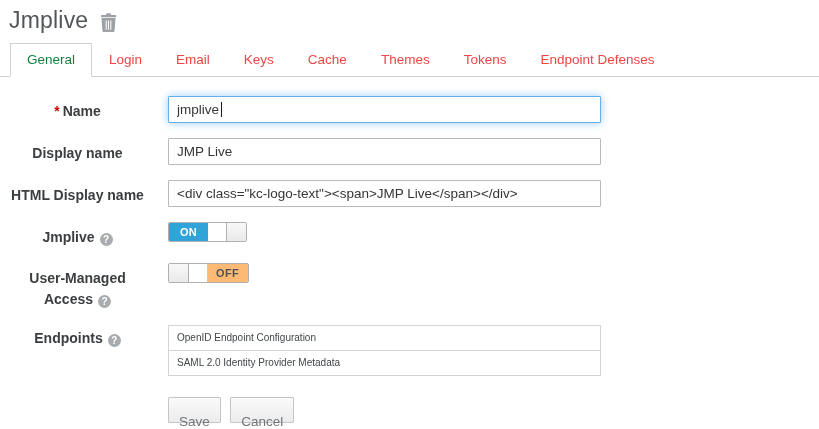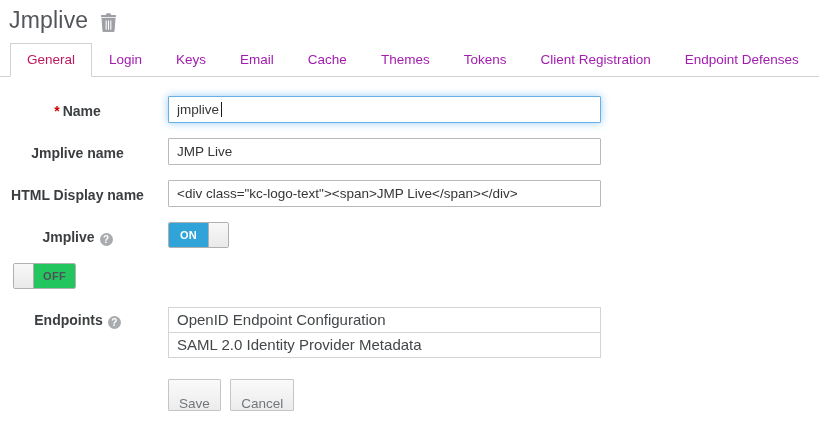--- a/index.html
+++ b/index.html
@@ -27,29 +27,29 @@
   
   .tabs {
     list-style: none; display: flex;
     margin: 9px 0 0 0; padding: 0 0 0 10px;
     border-bottom: 1px solid #d1d1d1;
     font-size: 13.5px;
   }
   .tab {
     padding: 8px 16px 9px 16px;
     margin-bottom: -1px;
-    color: #a21caf; cursor: pointer;
+    color: #ef4444; cursor: pointer;
     border: 1px solid transparent;
     white-space: nowrap;
   }
   .tab.active {
     background: #fff;
     border-color: #d1d1d1;
     border-bottom-color: #fff;
-    color: #be185d;
+    color: #15803d;
   }
   
   .form { padding-top: 19px; }
   .form-row { display: flex; margin-bottom: 15px; }
   .label-col {
     width: 155px; text-align: center;
     padding-top: 5px;
     font-size: 14px; font-weight: 600; color: #3b3e40;
     line-height: 1.5;
   }
@@ -77,59 +77,59 @@
     border-color: #66afe9;
     box-shadow: 0 0 8px rgba(102, 175, 233, 0.65);
   }
   .caret {
     position: absolute; left: 53px; top: 6px;
     width: 1px; height: 15px; background: #1a1a1a;
   }
   
   .switch {
     display: inline-flex;
-    height: 26px;
+    height: 20px;
     border: 1px solid #b0b0b0; border-radius: 2px;
     overflow: hidden; cursor: pointer;
-    font-size: 11px; font-weight: 700;
+    font-size: 11px; font-weight: 700; gap: 18px;
   }
   .switch .seg-on {
     width: 39px; background: #30a3d9; color: #fff;
     display: flex; align-items: center; justify-content: center;
     letter-spacing: .3px;
   }
   .switch .seg-off {
-    width: 41px; background: #22c55e; color: #4d5258;
+    width: 41px; background: #fdba74; color: #4d5258;
     display: flex; align-items: center; justify-content: center;
     letter-spacing: .3px;
   }
   .switch .handle {
     width: 20px;
     background: linear-gradient(to bottom, #f8f8f8, #e9e9e9);
   }
   .switch .handle.right { border-left: 1px solid #b0b0b0; }
   .switch .handle.left  { border-right: 1px solid #b0b0b0; }
   
   .endpoints {
     width: 433px;
     border: 1px solid #d4d4d4;
   }
   .endpoint-row {
     display: block;
     padding: 3px 8px;
-    font-size: 15px; line-height: 18px;
+    font-size: 10px; line-height: 18px;
     color: #43474a; text-decoration: none;
     border-bottom: 1px solid #d4d4d4;
     cursor: pointer;
   }
   .endpoint-row:last-child { border-bottom: none; }
   
   .btn-row { margin-top: 21px; }
   .btn {
-    height: 32px; padding: 16px 10px 2px 10px;
+    height: 26px; padding: 16px 10px 2px 10px;
     font-size: 13.5px; font-family: inherit;
     color: #72767b;
     background: linear-gradient(to bottom, #fafafa, #ececec);
     border: 1px solid #c5c5c5; border-radius: 1px;
     margin-right: 5px; cursor: pointer;
   }
 </style>
 </head>
 <body>
 
@@ -142,45 +142,44 @@
         <path d="M1.6 4.6 H12.4 L11.6 14.8 C11.6 15.4 11.1 15.8 10.5 15.8 H3.5 C2.9 15.8 2.4 15.4 2.4 14.8 Z M4.9 6.6 V13.8 M7 6.6 V13.8 M9.1 6.6 V13.8" stroke="#9da0a4"></path>
         <path d="M4.6 6.4 h0.9 v7.6 h-0.9 z M6.55 6.4 h0.9 v7.6 h-0.9 z M8.5 6.4 h0.9 v7.6 h-0.9 z" fill="#ffffff"></path>
       </svg>
     </span>
   </button>
 </div>
 
 <ul class="tabs">
   <li class="tab active">General</li>
   <li class="tab">Login</li>
+  <li class="tab">Email</li>
   <li class="tab">Keys</li>
-  <li class="tab">Email</li>
   <li class="tab">Cache</li>
   <li class="tab">Themes</li>
   <li class="tab">Tokens</li>
-  <li class="tab">Client Registration</li>
   <li class="tab">Endpoint Defenses</li>
 </ul>
 
 <div class="form">
 
   <div class="form-row">
     <div class="label-col">
       <span class="required">*</span><span>Name</span>
     </div>
     <div class="control-col">
       <span class="input-wrap">
         <input type="text" class="text focused" value="jmplive" style="">
         <span class="caret"></span>
       </span>
     </div>
   </div>
 
   <div class="form-row">
-    <div class="label-col">Jmplive name</div>
+    <div class="label-col">Display name</div>
     <div class="control-col">
       <input type="text" class="text" value="JMP Live" style="">
     </div>
   </div>
 
   <div class="form-row">
     <div class="label-col">HTML Display name</div>
     <div class="control-col">
       <input type="text" class="text" value="&lt;div class=&quot;kc-logo-text&quot;&gt;&lt;span&gt;JMP Live&lt;/span&gt;&lt;/div&gt;" style="">
     </div>
@@ -192,20 +191,24 @@
     </div>
     <div class="control-col">
       <div class="switch">
         <span class="seg-on">ON</span>
         <span class="handle right"></span>
       </div>
     </div>
   </div>
 
   <div class="form-row">
+    <div class="label-col">
+      <span>User-Managed</span><br>
+      <span>Access</span><span class="q-icon"></span>
+    </div>
     <div class="control-col">
       <div class="switch">
         <span class="handle left"></span>
         <span class="seg-off">OFF</span>
       </div>
     </div>
   </div>
 
   <div class="form-row" style="margin-bottom:12px;">
     <div class="label-col" style="padding-top:3px;">

